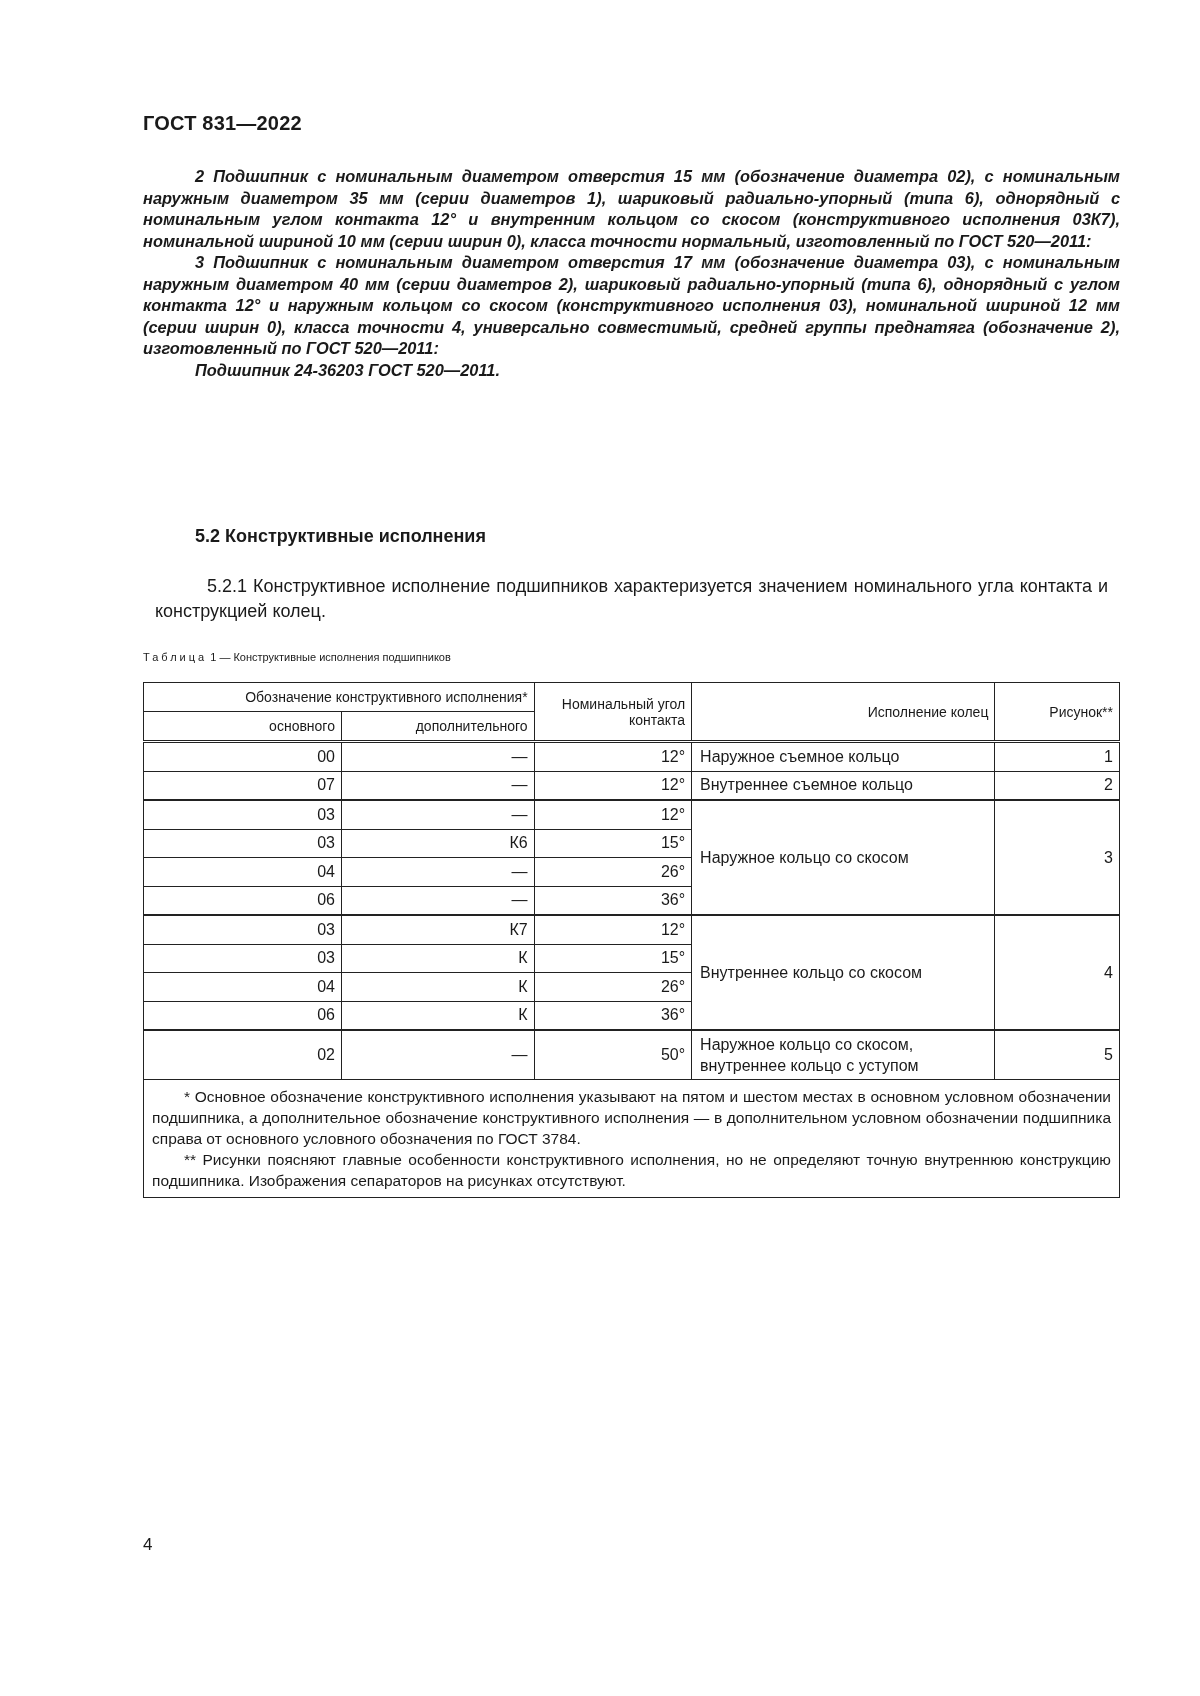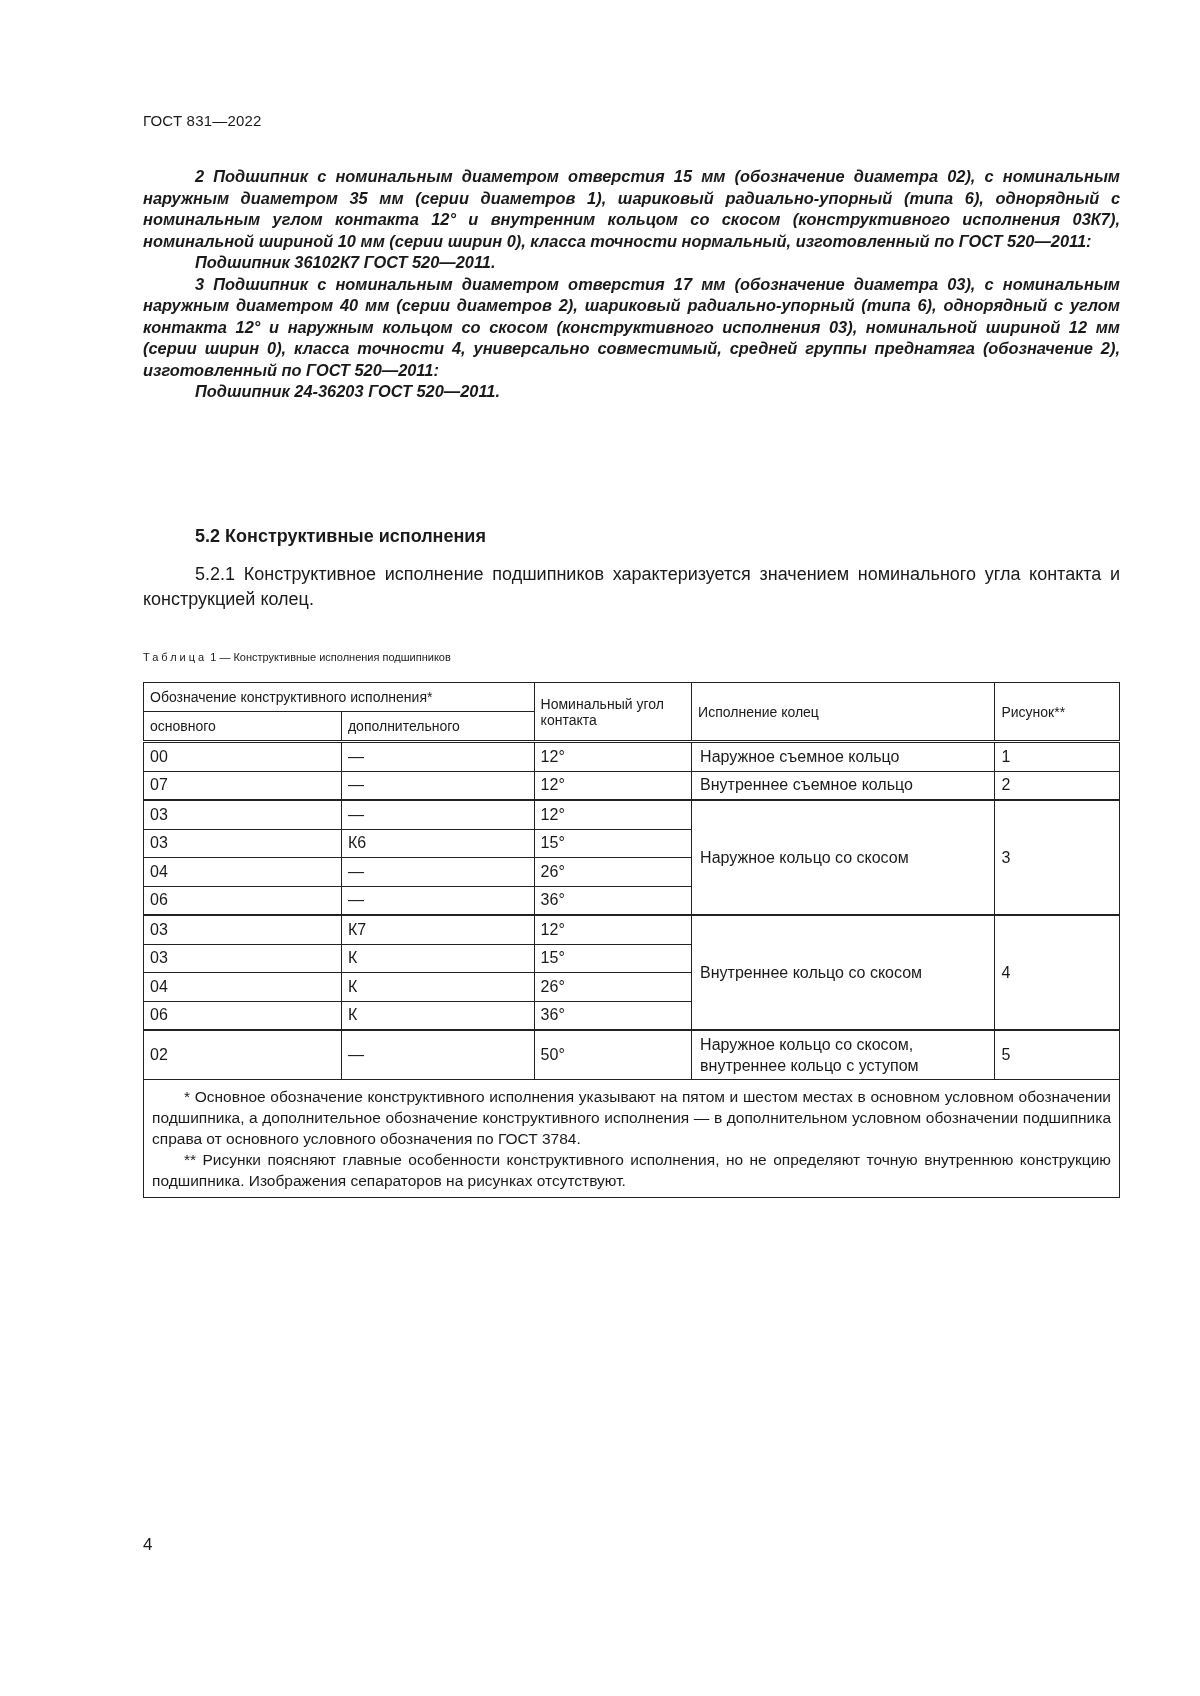--- a/index.html
+++ b/index.html
@@ -3,49 +3,49 @@
   <meta charset="utf-8">
   <style>
     html, body { margin: 0; padding: 0; background: #ffffff; }
     body {
       width: 1200px; height: 1696px; position: relative; overflow: hidden;
       font-family: "Liberation Sans", "DejaVu Sans", sans-serif;
       color: #1a1a1a;
     }
     .page-header {
       position: absolute; left: 143px; top: 112px;
-      font-size: 15px; font-weight: normal; letter-spacing: 0.2px;
+      font-size: 20px; font-weight: bold; letter-spacing: 0.2px;
     }
     .italic-block {
       position: absolute; left: 143px; top: 166px; width: 977px;
       font-style: italic; font-weight: bold; font-size: 16.4px; line-height: 21.5px;
       text-align: justify;
     }
     .italic-block p { margin: 0; }
     .indent { text-indent: 52px; }
     .section-title {
       position: absolute; left: 195px; top: 526px;
       font-size: 18px; font-weight: bold;
     }
     .body-text {
       position: absolute; left: 143px; top: 562px; width: 977px;
       font-size: 18px; line-height: 25px; text-align: justify;
     }
-    .body-text p { margin: 0; }
+    .body-text p { margin: 12px; }
     .table-caption {
       position: absolute; left: 143px; top: 651px;
       font-size: 11px;
     }
     .table-caption .spaced { letter-spacing: 3px; }
     table.main {
       position: absolute; left: 143px; top: 682px; width: 977px;
       border-collapse: collapse; font-size: 15px;
     }
     table.main td, table.main th {
-      border: 1.5px solid #222; padding: 0 6px; text-align: left;
+      border: 1.5px solid #222; padding: 0 6px; text-align: right;
       font-weight: normal; vertical-align: middle;
     }
     table.main th { font-size: 14px; height: 28px; }
     table.main tr.head-sep td { border-top: 3px double #222; }
     table.main td { height: 27.5px; font-size: 16px; }
     table.main td.left { text-align: left; padding-left: 8px; }
     table.main tr.group-start td { border-top: 2.5px solid #222; }
     table.main td.notes {
       text-align: justify; padding: 6px 8px 6px 8px; font-size: 15.5px; line-height: 21px;
       height: auto;
@@ -55,21 +55,20 @@
       position: absolute; left: 143px; top: 1535px; font-size: 17px;
     }
   </style>
 </head>
 <body>
 
 <div class="page-header">ГОСТ 831—2022</div>
 
 <div class="italic-block">
   <p class="indent">2 Подшипник с номинальным диаметром отверстия 15 мм (обозначение диаметра 02), с номинальным наружным диаметром 35 мм (серии диаметров 1), шариковый радиально-упорный (типа 6), однорядный с номинальным углом контакта 12° и внутренним кольцом со скосом (конструктивного исполнения 03К7), номинальной шириной 10 мм (серии ширин 0), класса точности нормальный, изготовленный по ГОСТ 520—2011:</p>
-  <p class="indent">Подшипник 36102К7 ГОСТ 520—2011.</p>
   <p class="indent">3 Подшипник с номинальным диаметром отверстия 17 мм (обозначение диаметра 03), с номинальным наружным диаметром 40 мм (серии диаметров 2), шариковый радиально-упорный (типа 6), однорядный с углом контакта 12° и наружным кольцом со скосом (конструктивного исполнения 03), номинальной шириной 12 мм (серии ширин 0), класса точности 4, универсально совместимый, средней группы преднатяга (обозначение 2), изготовленный по ГОСТ 520—2011:</p>
   <p class="indent">Подшипник 24-36203 ГОСТ 520—2011.</p>
 </div>
 
 <div class="section-title">5.2 Конструктивные исполнения</div>
 
 <div class="body-text">
   <p class="indent">5.2.1 Конструктивное исполнение подшипников характеризуется значением номинального угла контакта и конструкцией колец.</p>
 </div>
 

